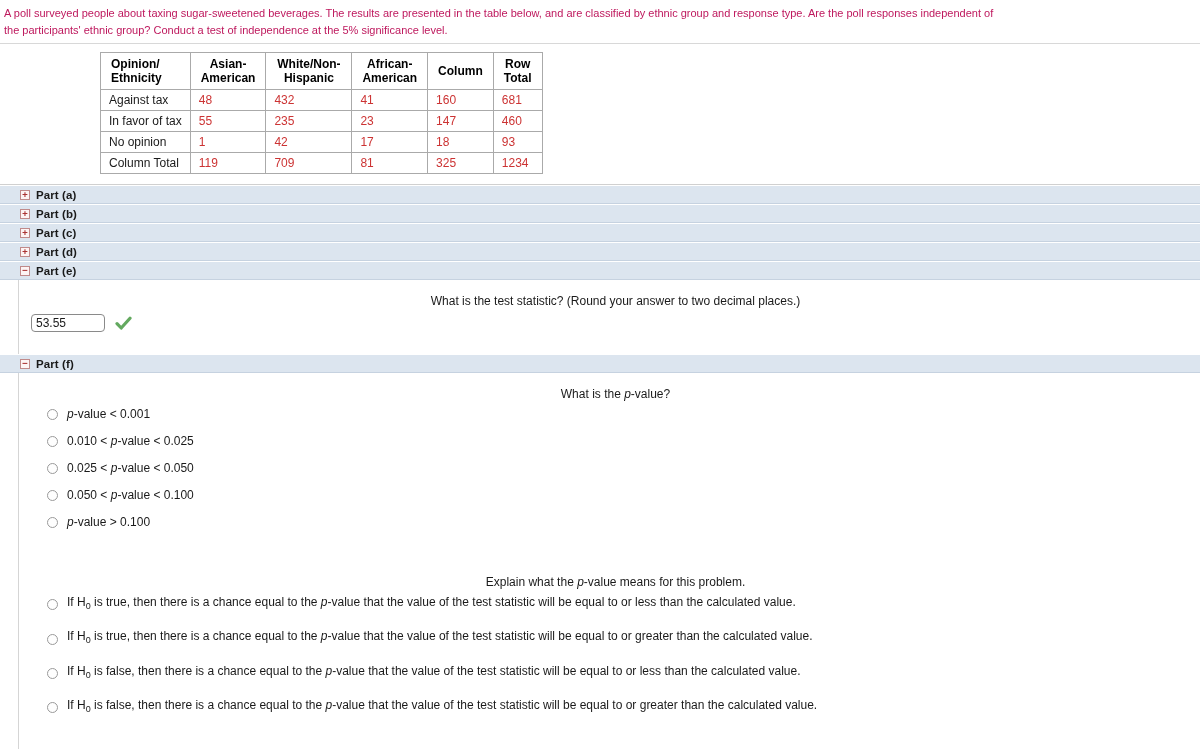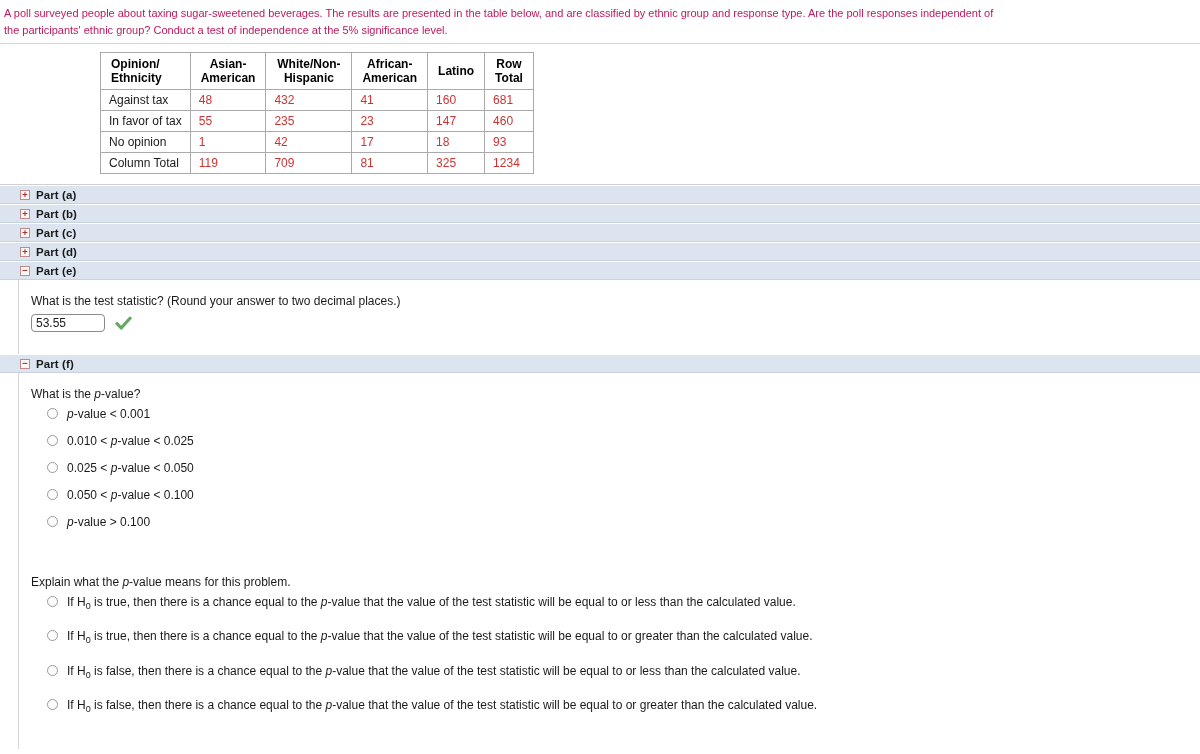--- a/index.html
+++ b/index.html
@@ -100,20 +100,21 @@
     border-left: 1px solid #d5d5d5;
     margin-left: 18px;
     padding: 14px 0 16px 6px;
   }
   .panel.short { padding-bottom: 22px; }
 
   .q-text {
     font-size: 12px;
     color: #1a1a1a;
     margin: 0 0 6px 6px;
+    text-align: center;
   }
   i.ital { font-style: italic; }
 
   .answer-row {
     display: flex;
     align-items: center;
     margin-left: 6px;
   }
   input.answer-box {
     width: 74px;
@@ -125,21 +126,21 @@
     background: #fff;
     color: #1a1a1a;
     border-radius: 4px;
   }
   .check-icon { margin-left: 10px; display: inline-flex; }
 
   
   .radio-list { margin: 2px 0 0 0; }
   .radio-item {
     display: flex;
-    align-items: flex-start;
+    align-items: center;
     font-size: 12px;
     line-height: 14px;
     margin-bottom: 13px;
     margin-left: 22px;
   }
   .radio-item:last-child { margin-bottom: 0; }
   .radio-dot {
     width: 11px; height: 11px;
     border: 1px solid #9a9a9a;
     border-radius: 50%;
@@ -179,21 +180,21 @@
           </th>
           <th>
             <span>White/Non-</span><br>
             <span>Hispanic</span>
           </th>
           <th>
             <span>African-</span><br>
             <span>American</span>
           </th>
           <th>
-            <span>Latino</span>
+            <span>Column</span>
           </th>
           <th>
             <span>Row</span><br>
             <span>Total</span>
           </th>
         </tr>
       </thead>
       <tbody>
         <tr>
           <th class="rowlabel">Against tax</th>

